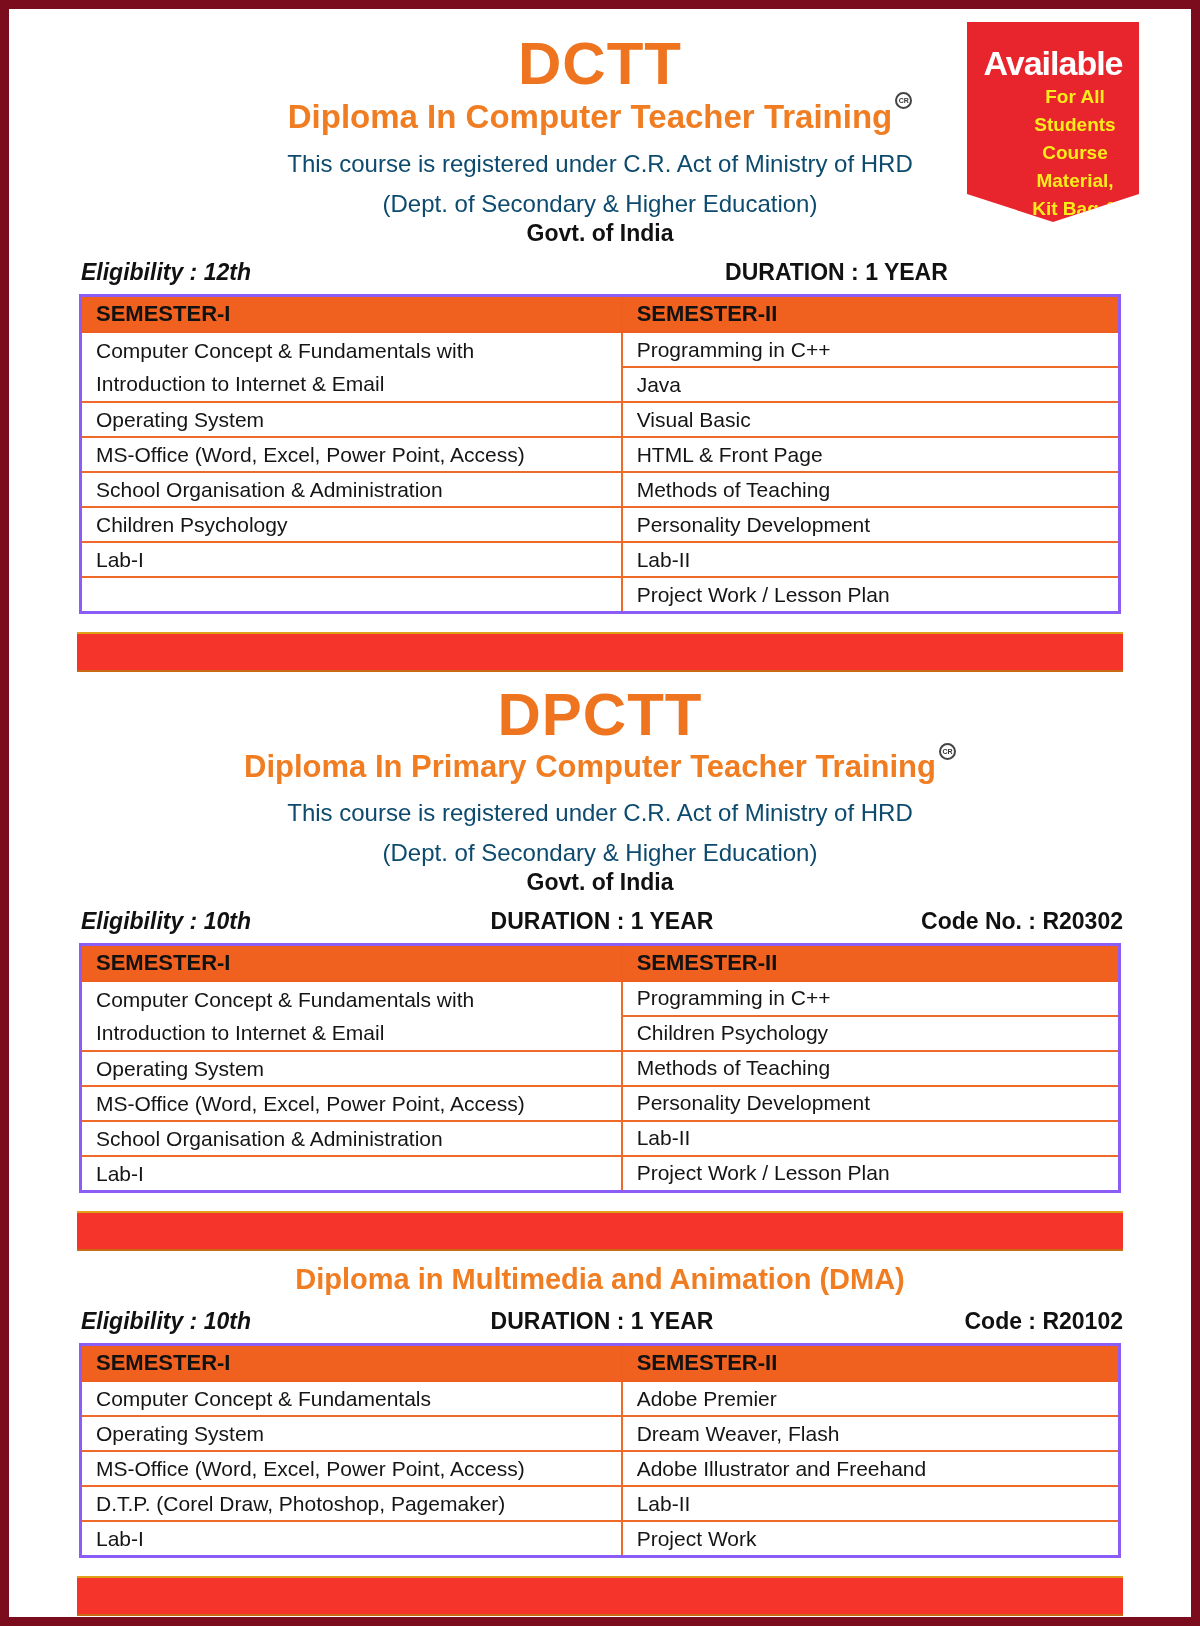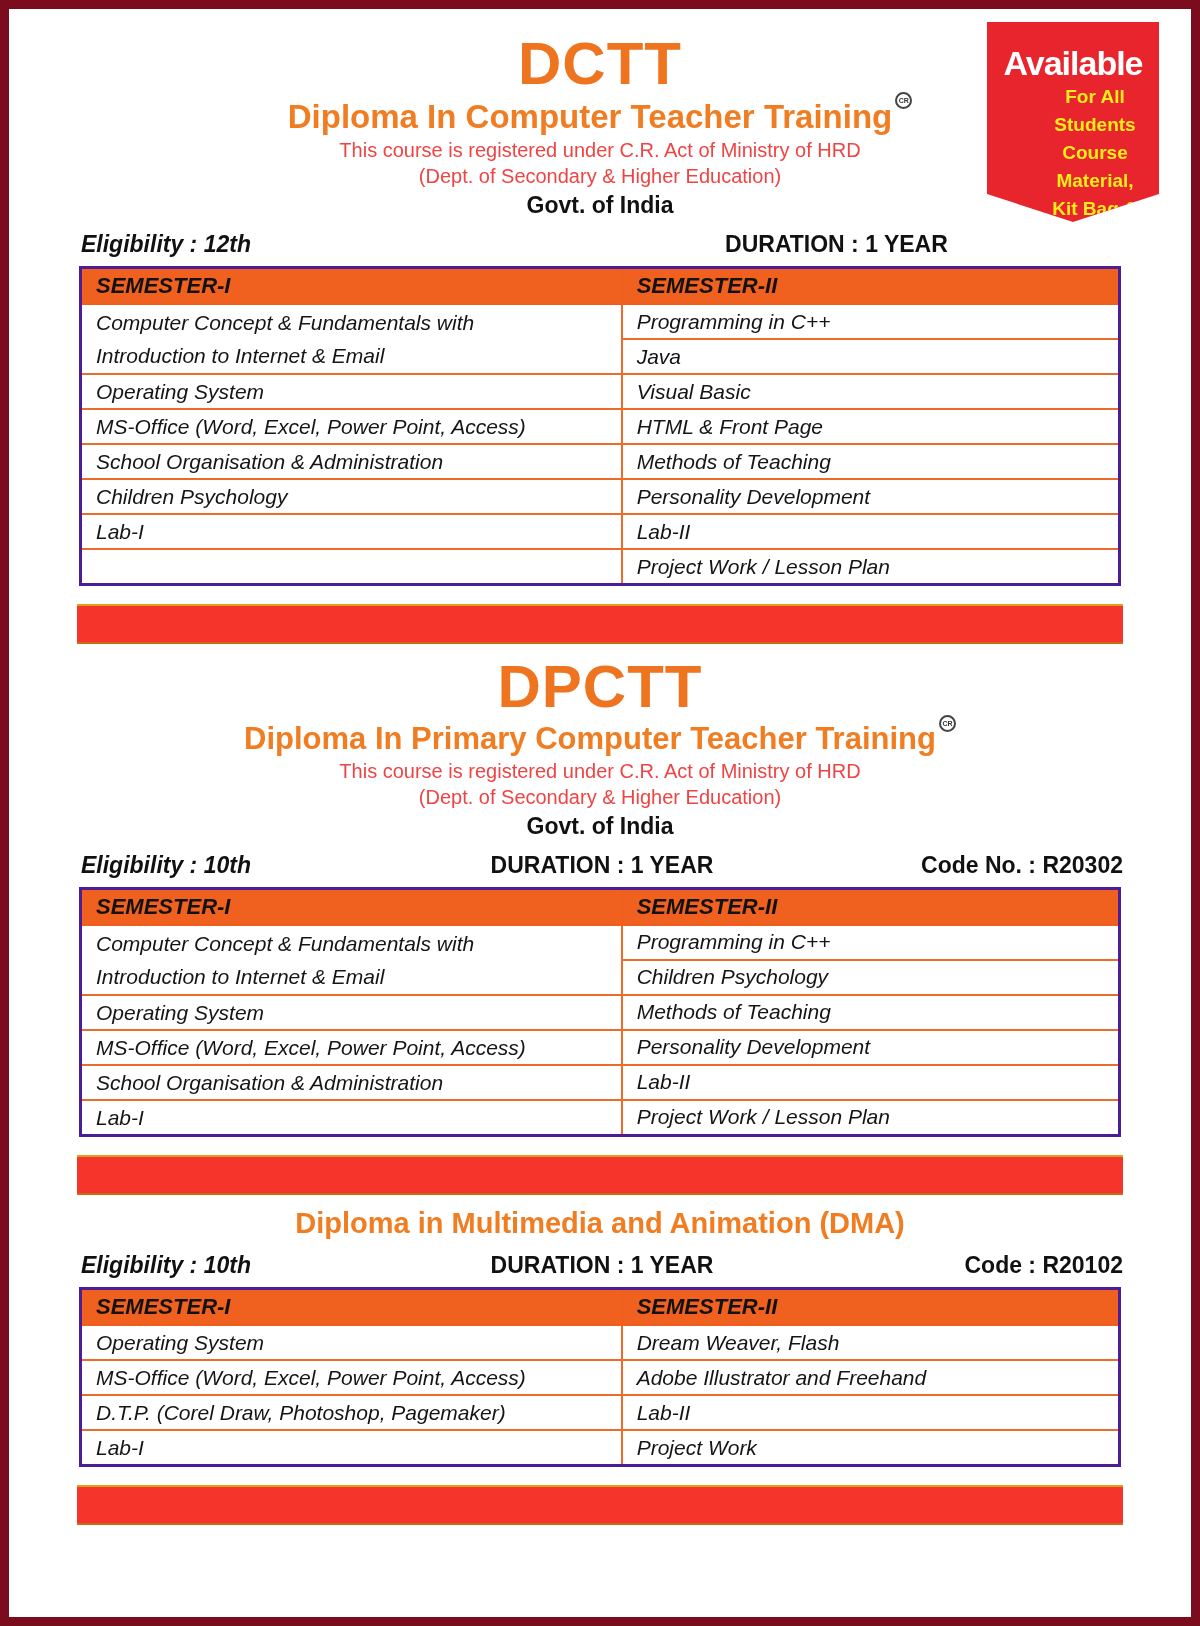--- a/index.html
+++ b/index.html
@@ -17,57 +17,56 @@
   .course-subtitle {
     text-align:center; font-weight:bold; color:#f07d22;
     font-size:33px; line-height:1.15; margin:4px 0 0 0;
   }
   .mark {
     display:inline-block; box-sizing:border-box; width:17px; height:17px;
     border:2px solid #444; border-radius:50%; font-size:7px; font-weight:bold;
     color:#333; line-height:13px; text-align:center; vertical-align:top;
     position:relative; top:-6px; margin-left:3px; letter-spacing:0;
   }
-  .reg-line { text-align:center; color:#ef4444; font-size:20px; line-height:24px; margin:2px 0 0 0; }
+  .reg-line { text-align:center; color:#0c4a6e; font-size:24px; line-height:24px; margin:16px 0 0 0; }
   .govt-line { text-align:center; color:#111; font-size:23px; font-weight:bold; margin:4px 0 0 0; }
   
   .meta-row {
     display:flex; align-items:center; margin:12px 68px 8px 72px;
     font-size:23px; font-weight:bold; color:#111;
   }
   .meta-row .m-left  { flex:1 1 30%; text-align:left;font-style:italic;  }
   .meta-row .m-mid   { flex:1 1 40%; text-align:center; }
   .meta-row .m-right { flex:1 1 30%; text-align:right; }
   
   .table-wrap { margin:0 auto; width:1042px; }
   .subject-table {
     width:100%; border-collapse:collapse; table-layout:fixed;
-    border:3px solid #4c1d95;
-    font-style:italic;
+    border:3px solid #8b5cf6;
   }
   .subject-table th {
     background:#f0611f; color:#121212; text-align:left;
     font-size:22px; font-weight:bold; height:34px; padding:0 0 0 14px;
     border:2px solid #ef5e1f;
   }
   .subject-table th:first-child { width:50.5%; }
   .subject-table td {
     border:2px solid #ef6a28; color:#151515; font-size:21px;
     height:33px; padding:0 4px 0 14px; vertical-align:middle;
     overflow:hidden; white-space:nowrap;
   }
   .subject-table td div { line-height:33px; }
   
   .red-bar {
     width:1046px; height:36px; margin:18px auto 12px auto;
     background:#f5342b; border-top:2px solid #dfa11a; border-bottom:2px solid #c96a14;
   }
   
   .ribbon {
-    position:absolute; top:13px; right:32px; width:172px; height:200px;
+    position:absolute; top:13px; right:52px; width:172px; height:200px;
     background:#e8242d; text-align:center;
     -webkit-clip-path:polygon(0 0,100% 0,100% 86%,50% 100%,0 86%);
     clip-path:polygon(0 0,100% 0,100% 86%,50% 100%,0 86%);
   }
   .ribbon-title { color:#ffffff; font-weight:bold; font-size:34px; letter-spacing:-1px; margin-top:22px; }
   .ribbon-line  { color:#f8ed1b; font-weight:bold; font-size:19px; line-height:28px;padding-left:44px; }
   .ribbon-line:first-of-type { margin-top:8px; }
   .sec { margin-top:0; }
   .sec + .sec { margin-top:4px; }
 </style>
@@ -226,20 +225,26 @@
         <table class="subject-table">
           <thead>
             <tr>
               <th>SEMESTER-I</th>
               <th>SEMESTER-II</th>
             </tr>
           </thead>
           <tbody>
             <tr>
               <td rowspan="1">
+                <div>Computer Concept &amp; Fundamentals</div>
+              </td>
+              <td>Adobe Premier</td>
+            </tr>
+            <tr>
+              <td rowspan="1">
                 <div>Operating System</div>
               </td>
               <td>Dream Weaver, Flash</td>
             </tr>
             <tr>
               <td rowspan="1">
                 <div>MS-Office (Word, Excel, Power Point, Access)</div>
               </td>
               <td>Adobe Illustrator and Freehand</td>
             </tr>

